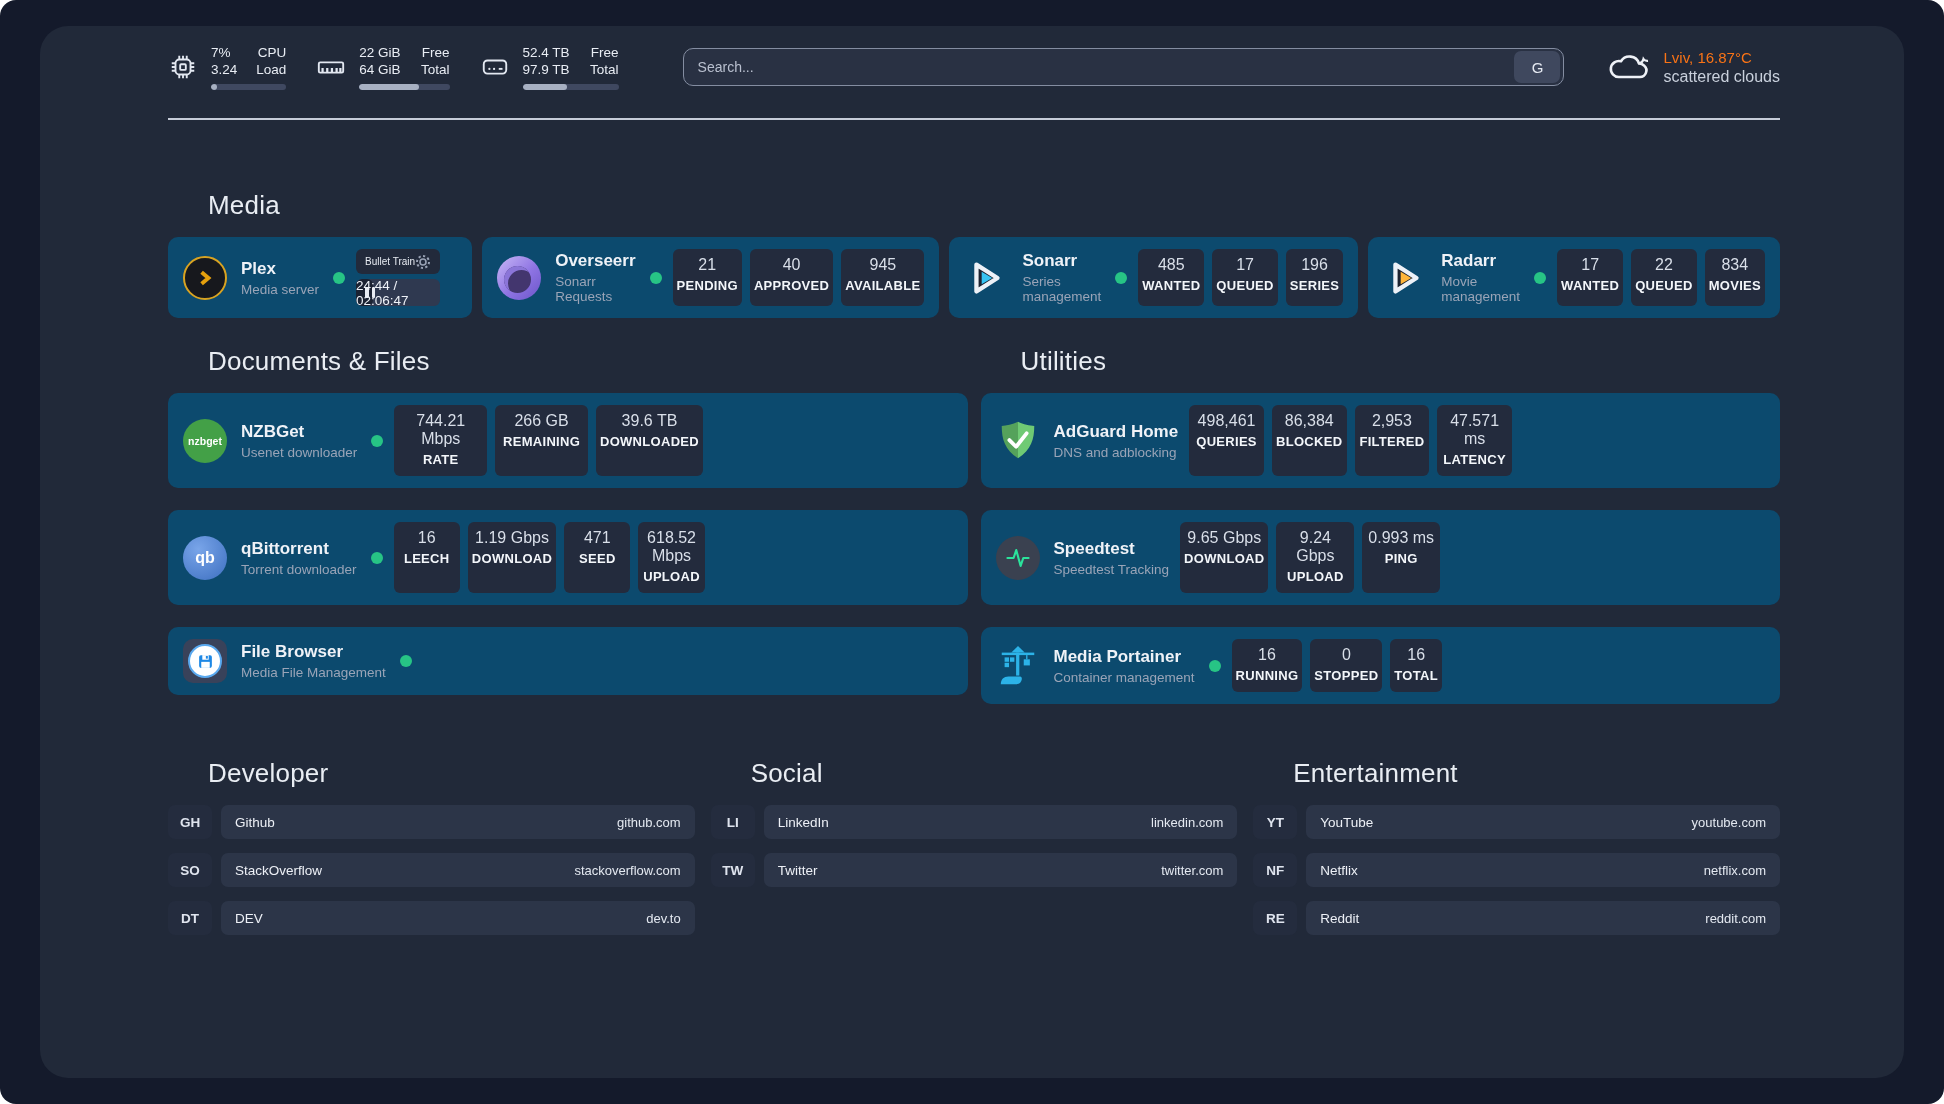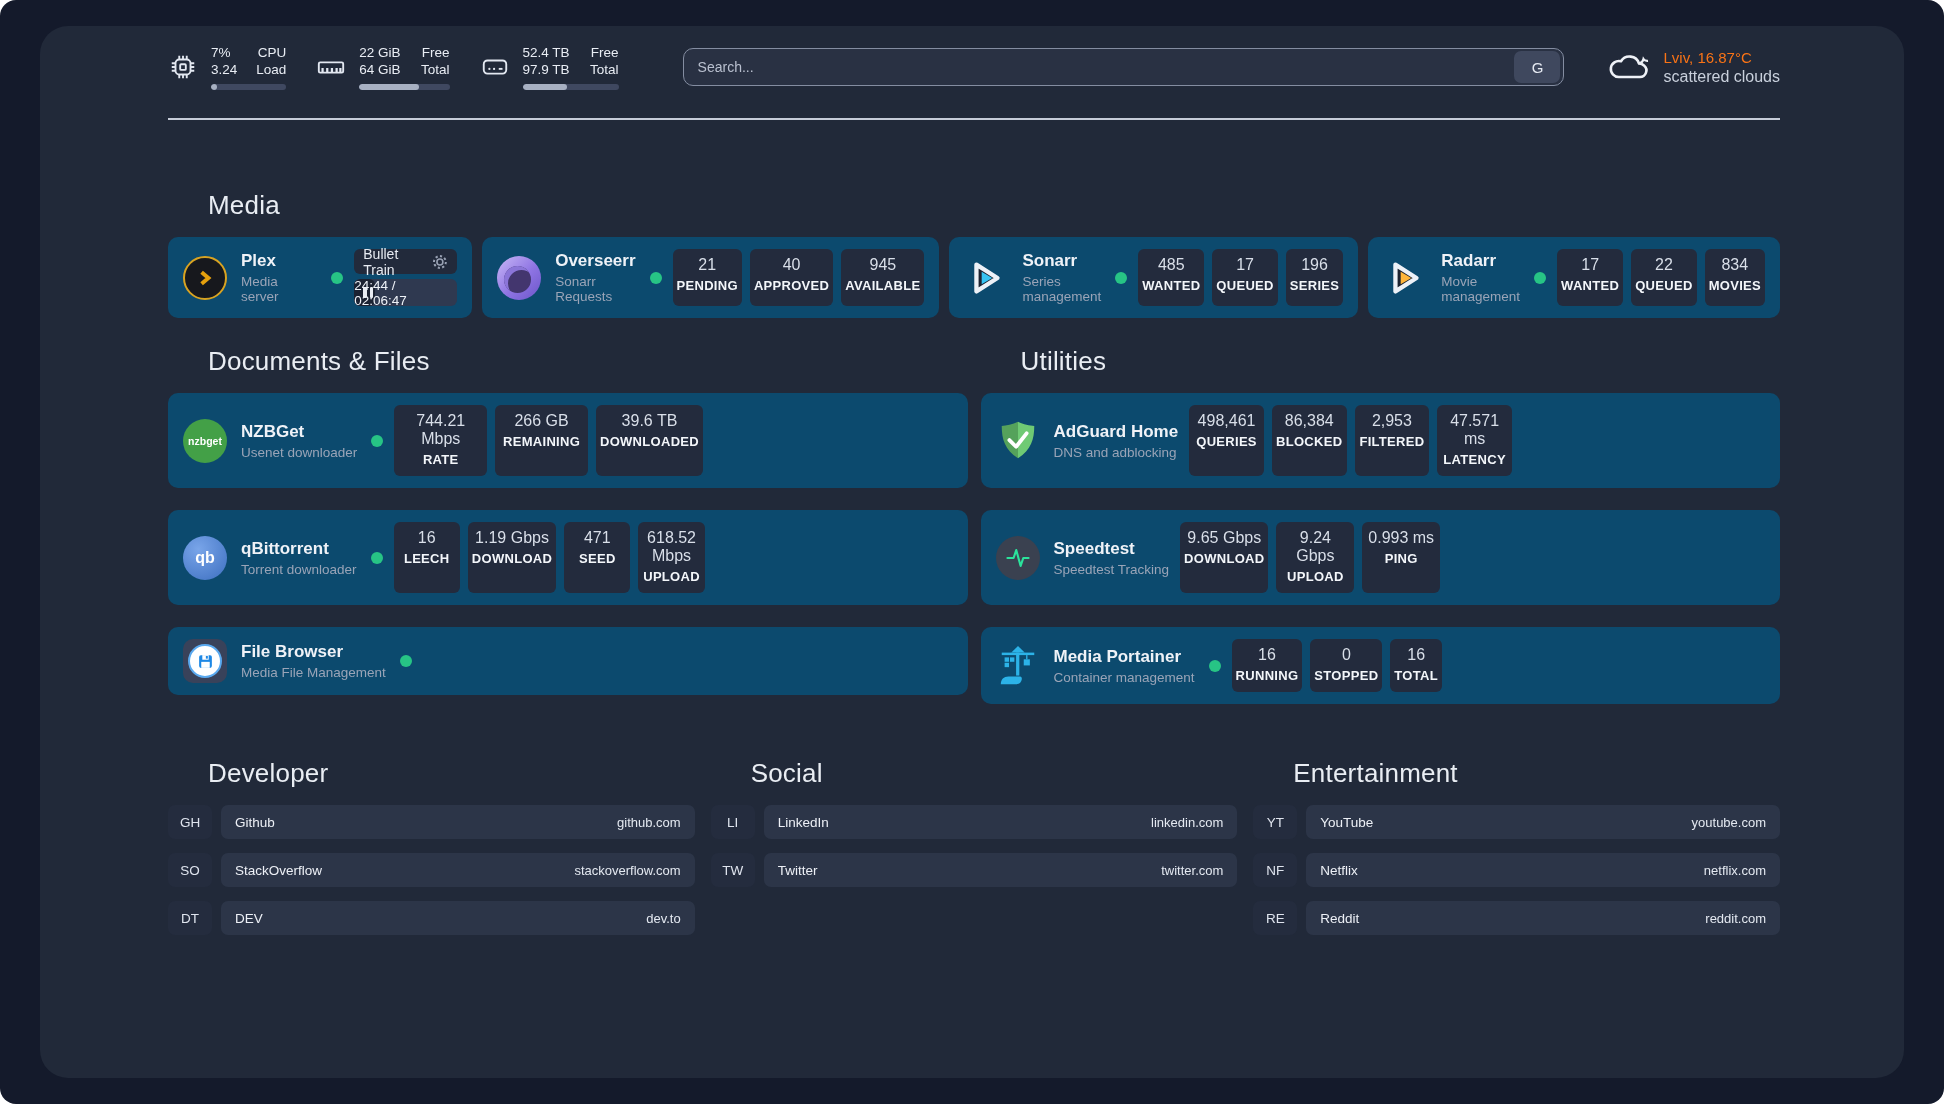--- a/index.html
+++ b/index.html
@@ -52,30 +52,30 @@
   .overseerric { background:linear-gradient(135deg,#c9b8f6 0%,#8e74e3 55%,#6c55c9 100%); overflow:hidden; }
   .overseerric::after { content:""; position:absolute; width:27px; height:27px; border-radius:50%; background:#43366e; left:7px; top:10px; box-shadow:inset 4px 4px 0 0 #8b75d8; }
   .nzbic { background:#43a047; color:#fff; font-size:10.5px; font-weight:700; }
   .qbic { background:radial-gradient(circle at 35% 30%, #79a5e9, #3d6fc0); color:#fff; font-size:16px; font-weight:700; }
   .speedic { background:#3a4150; }
   .fbic { width:44px; height:44px; border-radius:10px; background:#39425a; display:flex; align-items:center; justify-content:center; flex:none; }
   .fbcircle { width:34px; height:34px; border-radius:50%; background:#fff; border:2.5px solid #5aa9ef; display:flex; align-items:center; justify-content:center; }
 
   
   .player { display:flex; flex-direction:column; gap:5px; }
-  .ptitle { background:#222a3b; border-radius:6px; height:25px; display:flex; align-items:center; justify-content:space-between; padding:0 9px; font-size:14px; color:#e7ebf2; }
+  .ptitle { background:#222a3b; border-radius:6px; height:25px; display:flex; align-items:center; justify-content:space-between; padding:0 9px; font-size:10px; color:#e7ebf2; }
   .pbar { position:relative; height:27px; background:#2f3950; border-radius:6px; overflow:hidden; display:flex; align-items:center; }
   .pplayed { position:absolute; left:0; top:0; bottom:0; background:#1b2232; border-radius:6px; }
   .pause { position:relative; display:flex; gap:3px; margin-left:9px; cursor:pointer; }
   .pause span { width:3.5px; height:11px; background:#e8ecf3; border-radius:1px; }
   .ptime { position:absolute; right:10px; font-size:13.5px; font-weight:500; color:#eef2f8; }
 
   
   .link { display:flex; height:34px; margin-bottom:14px; cursor:pointer; }
-  .lbadge { width:44px; background:#242c3e; border-radius:7px; display:flex; align-items:center; justify-content:center; font-size:13.5px; color:#dfe4ee; margin-right:9px; flex:none; }
+  .lbadge { width:44px; background:#242c3e; border-radius:7px; display:flex; align-items:center; justify-content:center; font-size:13.5px; color:#dfe4ee; margin-right:9px; flex:none;font-weight:bold; }
   .lbody { flex:1; background:#2c3548; border-radius:7px; display:flex; align-items:center; padding:0 14px; }
   .lname { font-size:13.5px; color:#edf0f6; }
   .lurl { margin-left:auto; font-size:13px; color:#e4e9f1; }
 </style>
 </head>
 <body>
 
 <div class="frame"></div>
 <div class="panel">
 

